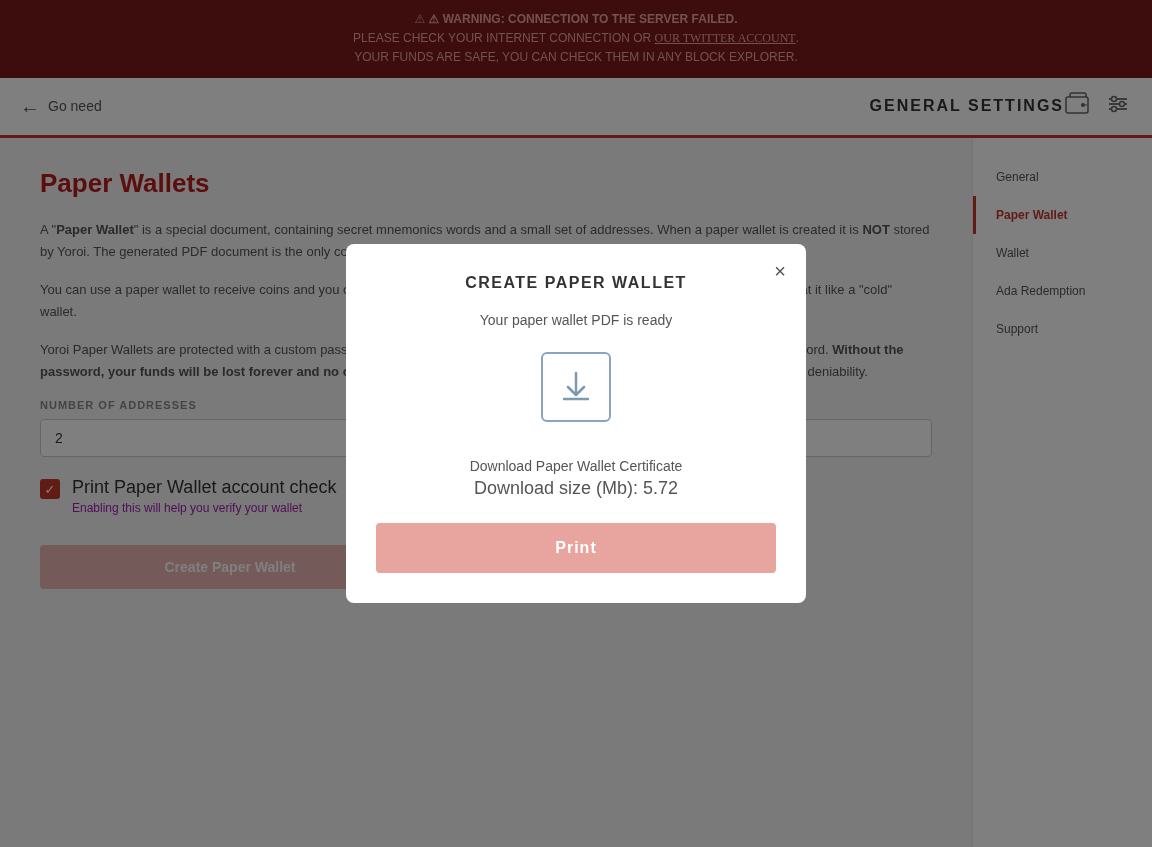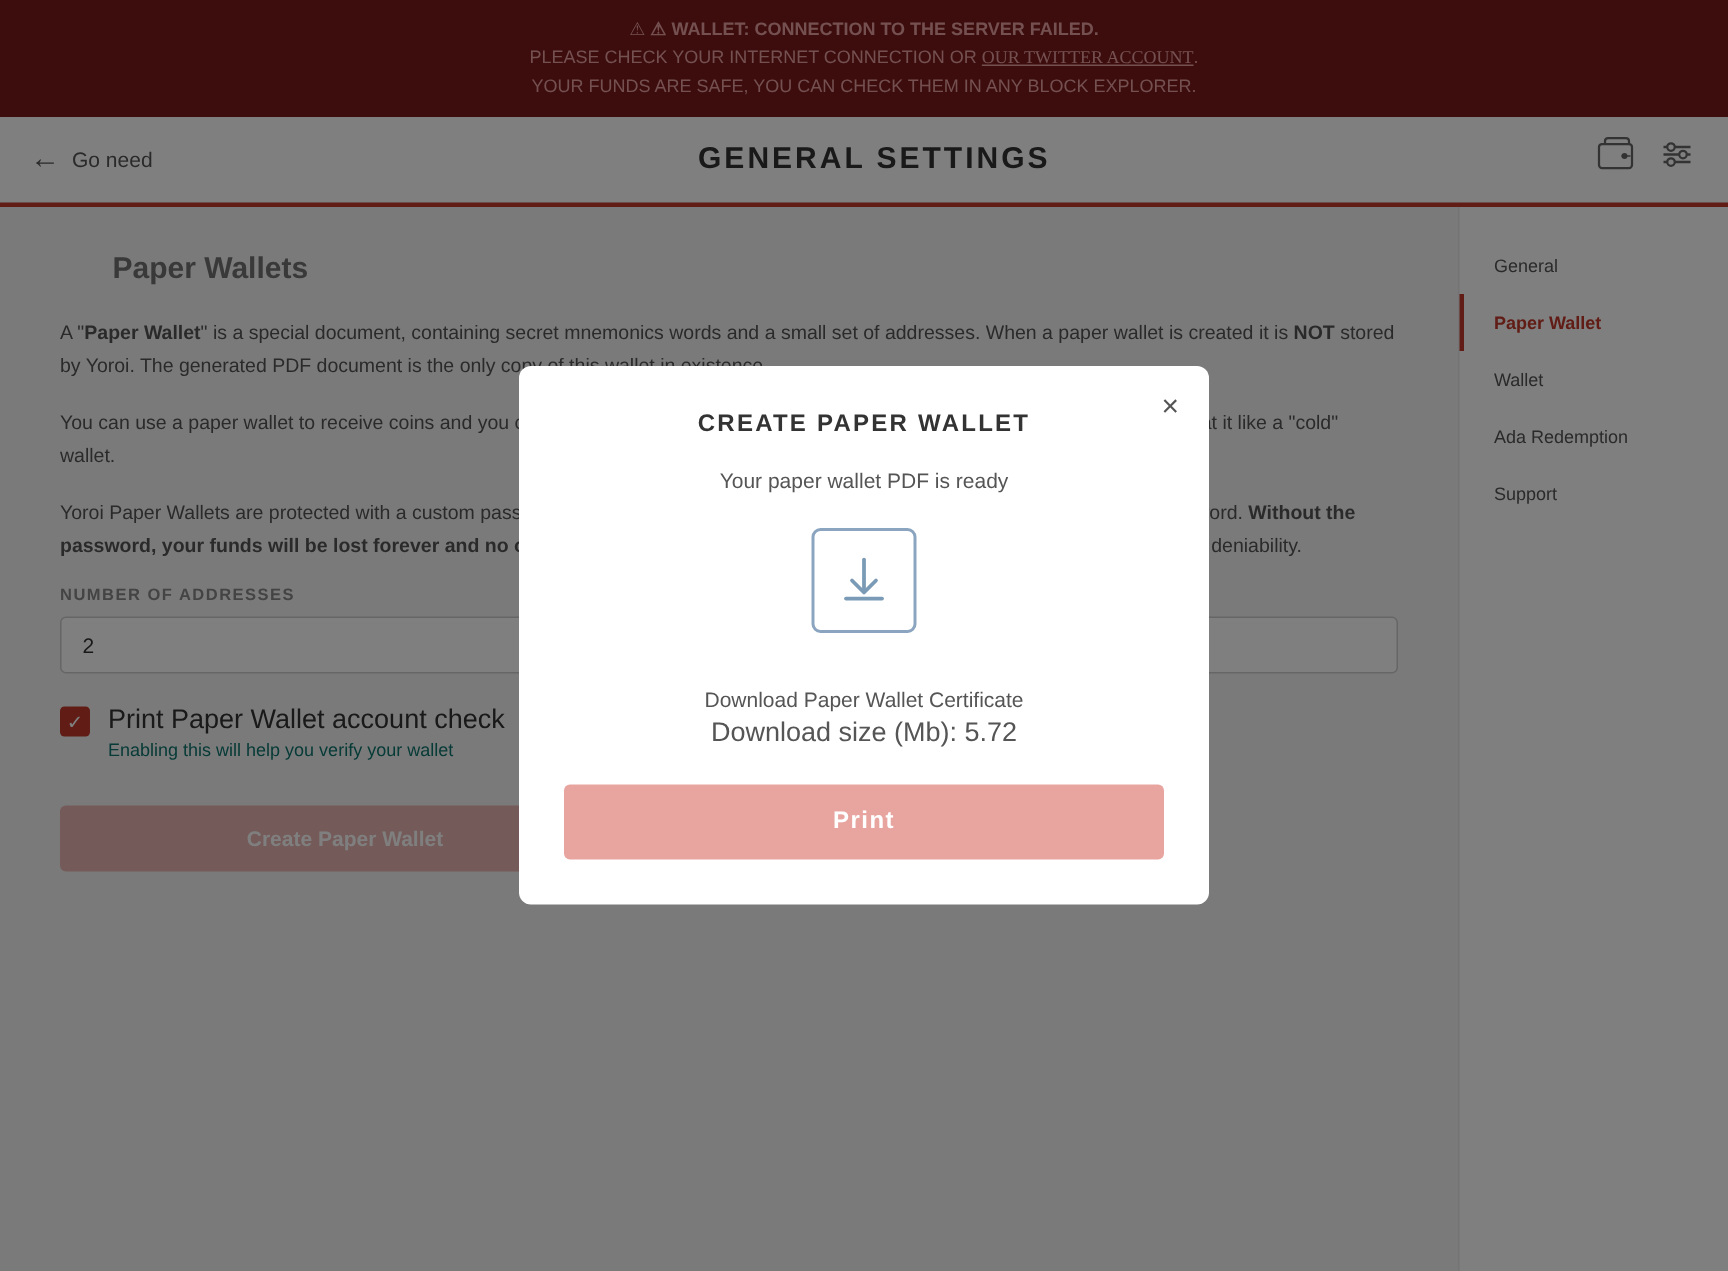--- a/index.html
+++ b/index.html
@@ -36,22 +36,22 @@
       color: #555;
       cursor: pointer;
       font-size: 14px;
     }
     .header .go-back .arrow {
       font-size: 20px;
       color: #555;
     }
     .header .title {
       flex: 1;
-      text-align: center;
-      font-size: 20px;
+      text-align: right;
+      font-size: 16px;
       font-weight: 600;
       letter-spacing: 2px;
       color: #333;
     }
     .header .icons {
       display: flex;
       gap: 12px;
       align-items: center;
     }
     .header .icon-btn {
@@ -68,25 +68,24 @@
     }
 
     
     .content {
       flex: 1;
       padding: 30px 40px;
       overflow-y: auto;
     }
 
     .page-title {
-      font-size: 20px;
-      font-weight: 600;
-      color: #737373;
+      font-size: 26px;
+      font-weight: 600;
+      color: #b91c1c;
       margin-bottom: 20px;
-      margin-left: 35px;
     }
 
     .description {
       font-size: 13px;
       color: #555;
       line-height: 1.7;
       margin-bottom: 16px;
     }
     .description strong {
       font-weight: bold;
@@ -132,21 +131,21 @@
       content: '✓';
       color: white;
       font-size: 13px;
     }
     .checkbox-text {
       font-size: 18px;
       color: #333;
     }
     .checkbox-sub {
       font-size: 12px;
-      color: #0f766e;
+      color: #a21caf;
       margin-top: 3px;
     }
 
     .create-btn {
       background: #e8b4b0;
       color: #fff;
       border: none;
       border-radius: 4px;
       padding: 14px 30px;
       font-size: 14px;
@@ -261,21 +260,21 @@
       cursor: pointer;
       letter-spacing: 1px;
     }
   </style>
 </head>
 <body>
 
 <div class="warning-banner">
   <div>
     <span>⚠</span>
-    <strong>⚠ WALLET: CONNECTION TO THE SERVER FAILED.</strong>
+    <strong>⚠ WARNING: CONNECTION TO THE SERVER FAILED.</strong>
   </div>
   <div>
     <span>PLEASE CHECK YOUR INTERNET CONNECTION OR </span><a href="#">OUR TWITTER ACCOUNT</a><span>.</span>
   </div>
   <div>YOUR FUNDS ARE SAFE, YOU CAN CHECK THEM IN ANY BLOCK EXPLORER.</div>
 </div>
 
 <div class="header">
   <div class="go-back">
     <span class="arrow">←</span>

